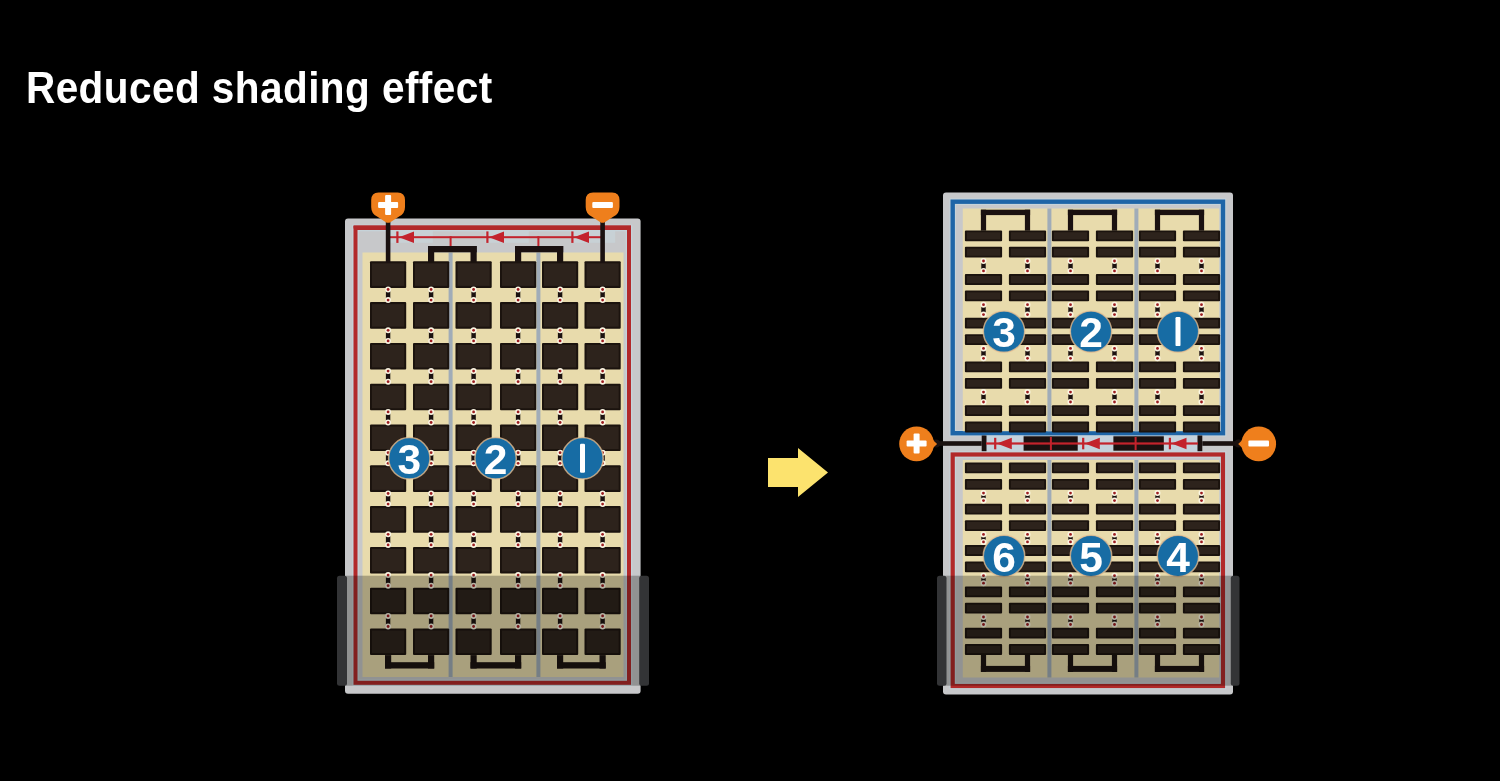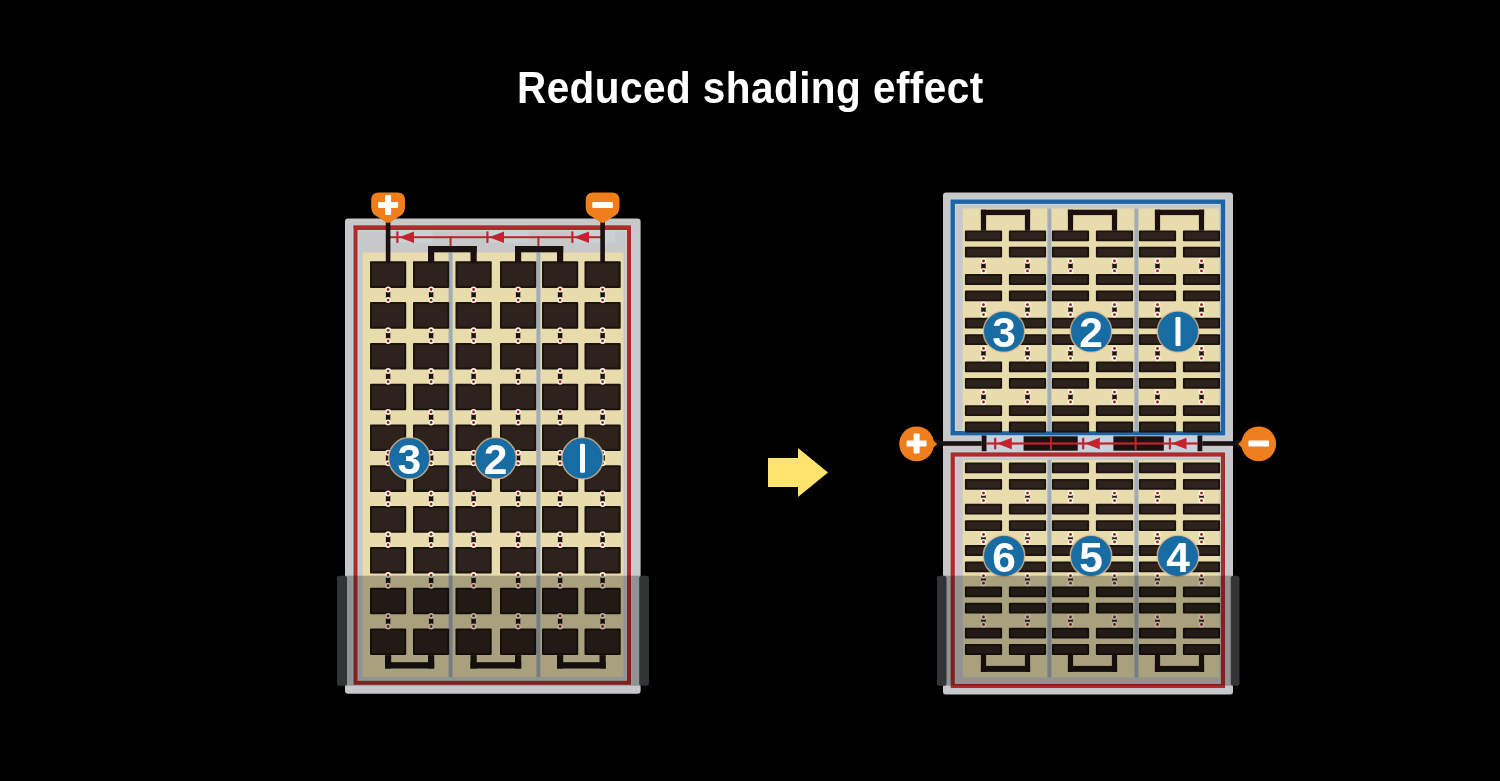--- a/index.html
+++ b/index.html
@@ -1,17 +1,17 @@
 <!DOCTYPE html>
 <html><head>
 <meta charset="utf-8">
 <style>
   html,body { margin:0; padding:0; background:#000; }
   #canvas { position:relative; width:1500px; height:781px; background:#000; overflow:hidden; }
-  #title { position:absolute; left:0; top:62px; width:1500px; text-align:center;
+  #title { position:absolute; left:0; top:62px; width:1500px; text-align:left;
             font-family:"Liberation Sans", sans-serif; font-weight:bold;
             font-size:45px; color:#fff; }
   #ts { display:inline-block; transform:scaleX(0.90); transform-origin:center; letter-spacing:0.5px; }
   svg { position:absolute; left:0; top:0; }
 </style>
 </head>
 <body>
 <div id="canvas">
 
 <div id="title"><span id="ts">Reduced shading effect</span></div>

